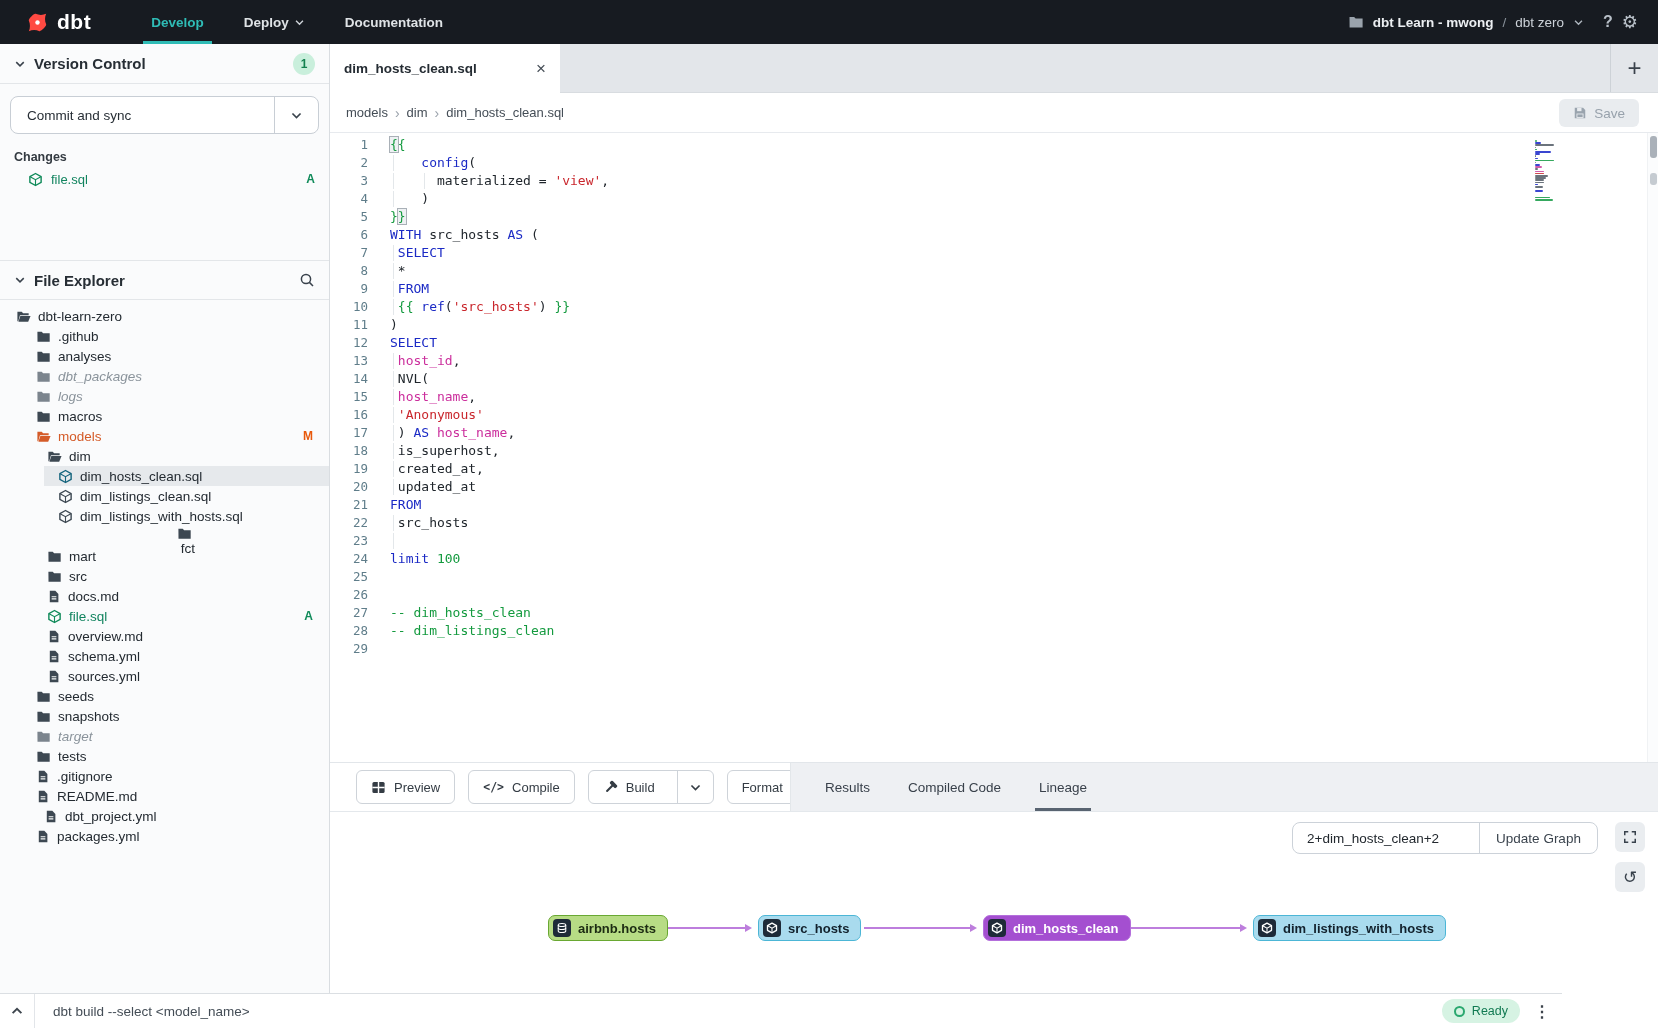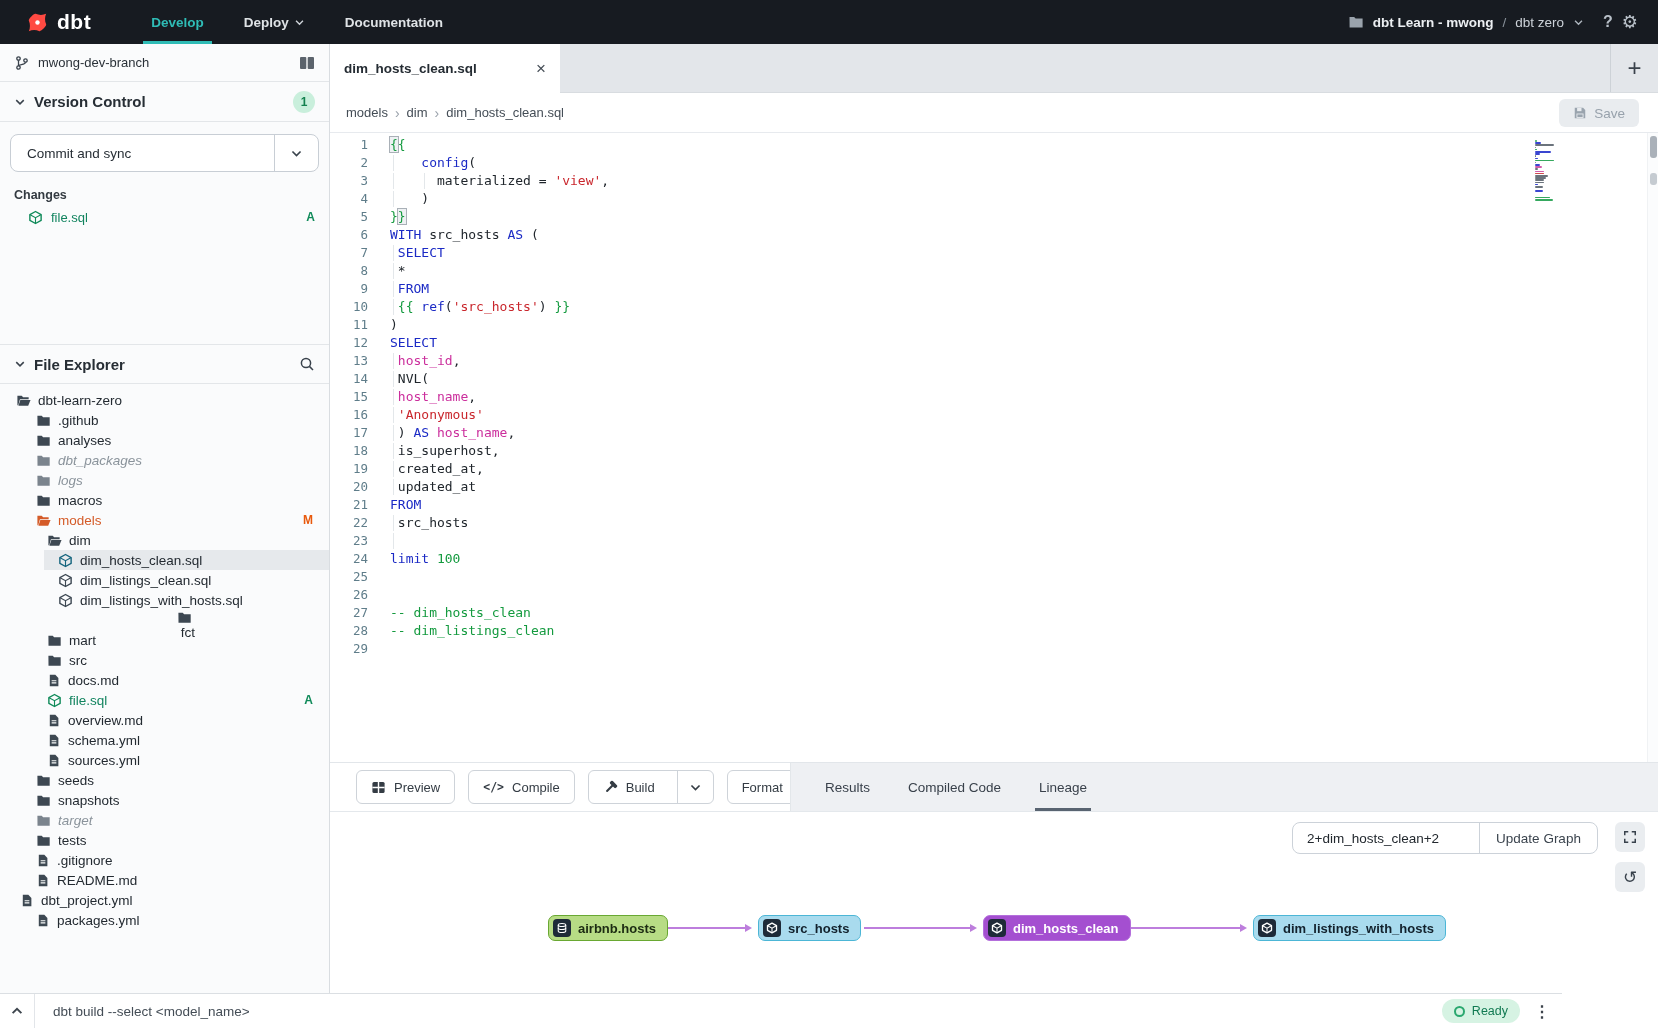--- a/index.html
+++ b/index.html
@@ -45,21 +45,21 @@
   #commit-btn { margin:12px 10px 0 10px; height:38px; background:#fff; border:1px solid #c8ced5;
                 border-radius:8px; display:flex; align-items:center; cursor:pointer; }
   #commit-btn .lbl { font-size:13.5px; color:#272e35; padding-left:16px; flex:1; }
   #commit-btn .split { width:44px; align-self:stretch; border-left:1px solid #c8ced5;
                 display:flex; align-items:center; justify-content:center; color:#39424c; }
   #changes-label { margin:16px 14px 0; font-size:12.5px; font-weight:bold; color:#333a41; }
   .change-row { height:22px; display:flex; align-items:center; padding:0 14px 0 28px; margin-top:4px; }
   .change-row .cube { color:#0f8a59; display:flex; }
   .change-row .nm { font-size:13px; color:#12845f; margin-left:8px; }
   .change-row .st { margin-left:auto; font-size:12px; font-weight:bold; color:#0f8a59; }
-  #fe-head { margin-top:116px; border-top:1px solid #e3e6e9; }
+  #fe-head { margin-top:70px; border-top:1px solid #e3e6e9; }
   .search-icon { margin-left:auto; color:#39424c; display:flex; cursor:pointer; }
   #fe-tree { padding-top:6px; }
   .tree-row { height:20px; display:flex; align-items:center; font-size:13.5px; color:#232a31; cursor:pointer; }
   .tree-row .ticon { display:flex; color:#3d4852; margin-right:7px; flex:none; }
   .tree-row.muted { color:#8a939b; font-style:italic; }
   .tree-row.muted .ticon { color:#7b848d; }
   .tree-row.orange, .tree-row.orange .ticon { color:#d45b28; font-style:normal; }
   .tree-row.green { color:#12845f; }
   .tree-row.green .ticon { color:#0f8a59; }
   .tree-row.selected { background:linear-gradient(to right, transparent 44px, #e6e9ec 44px); }
@@ -213,37 +213,20 @@
         <svg width="11" height="11" viewBox="0 0 16 16" fill="none" stroke="#aeb6bf" stroke-width="2">
             <path d="M3 5.5 8 10.5 13 5.5"></path>
           </svg>
       </span>
       <span class="help-icon">?</span>
       <span class="gear-icon">⚙</span>
     </div>
   </header>
 
   <aside id="sidebar">
-    <div id="branch-row">
-      <span style="display:flex;">
-        <svg width="16" height="16" viewBox="0 0 16 16" fill="none" stroke="currentColor" stroke-width="1.3">
-          <circle cx="4.5" cy="3.5" r="1.7"></circle>
-            <circle cx="4.5" cy="12.5" r="1.7"></circle>
-            <circle cx="11.5" cy="5.5" r="1.7"></circle>
-          <path d="M4.5 5.2v5.6M11.5 7.2c0 2.8-7 2-7 3.8"></path>
-          </svg>
-      </span>
-      <span class="label">mwong-dev-branch</span>
-      <span class="columns-icon">
-        <svg width="16" height="16" viewBox="0 0 16 16" fill="currentColor">
-            <rect x="1" y="2" width="6.3" height="12" rx="1"></rect>
-            <rect x="8.7" y="2" width="6.3" height="12" rx="1"></rect>
-          </svg>
-      </span>
-    </div>
 
     <div class="section-head">
       <span class="chev">
         <svg width="12" height="12" viewBox="0 0 16 16" fill="none" stroke="currentColor" stroke-width="2">
             <path d="M3 5.5 8 10.5 13 5.5"></path>
           </svg>
       </span>
       <span class="section-title">Version Control</span>
       <span class="count-badge">1</span>
     </div>
@@ -494,21 +477,21 @@
         </div>
         <div class="tree-row" style="padding-left: 36px;">
           <span class="ticon">
             <svg width="14" height="15" viewBox="0 0 16 16" fill="currentColor">
               <path d="M3.2 1.5h6.3L13 5v9.5H3.2z"></path>
               <path d="M5.3 8.2h5.4M5.3 10.7h5.4" stroke="#fafbfc" stroke-width="1.2"></path>
             </svg>
           </span>
           <span>README.md</span>
         </div>
-        <div class="tree-row" style="padding-left: 20px;">
+        <div class="tree-row" style="padding-left: 44px;">
           <span class="ticon">
             <svg width="14" height="15" viewBox="0 0 16 16" fill="currentColor">
               <path d="M3.2 1.5h6.3L13 5v9.5H3.2z"></path>
               <path d="M5.3 8.2h5.4M5.3 10.7h5.4" stroke="#fafbfc" stroke-width="1.2"></path>
             </svg>
           </span>
           <span>dbt_project.yml</span>
         </div>
         <div class="tree-row" style="padding-left: 36px;">
           <span class="ticon">

